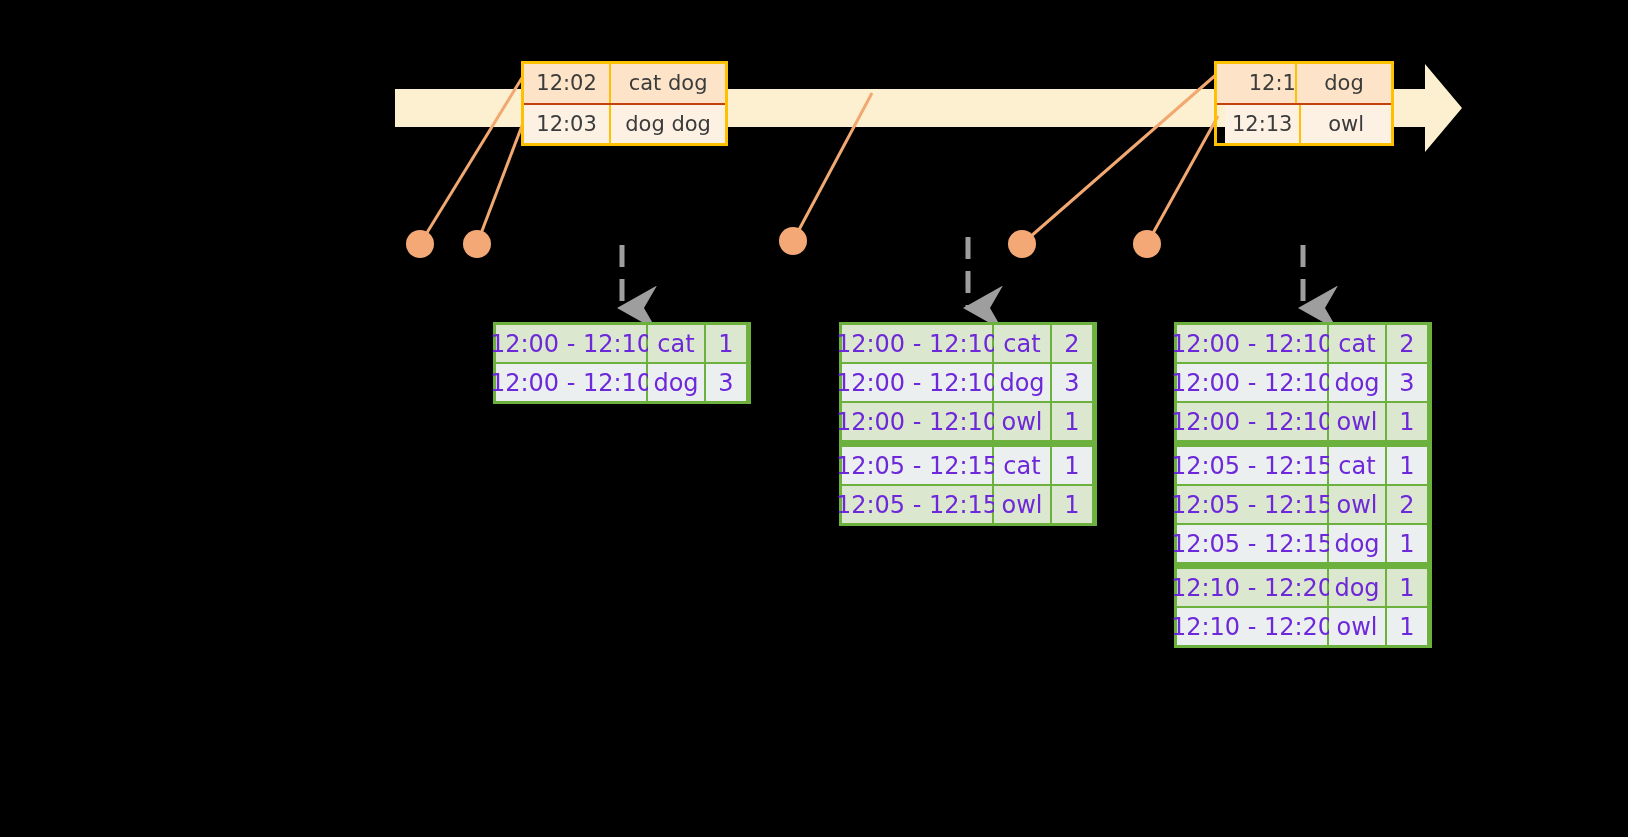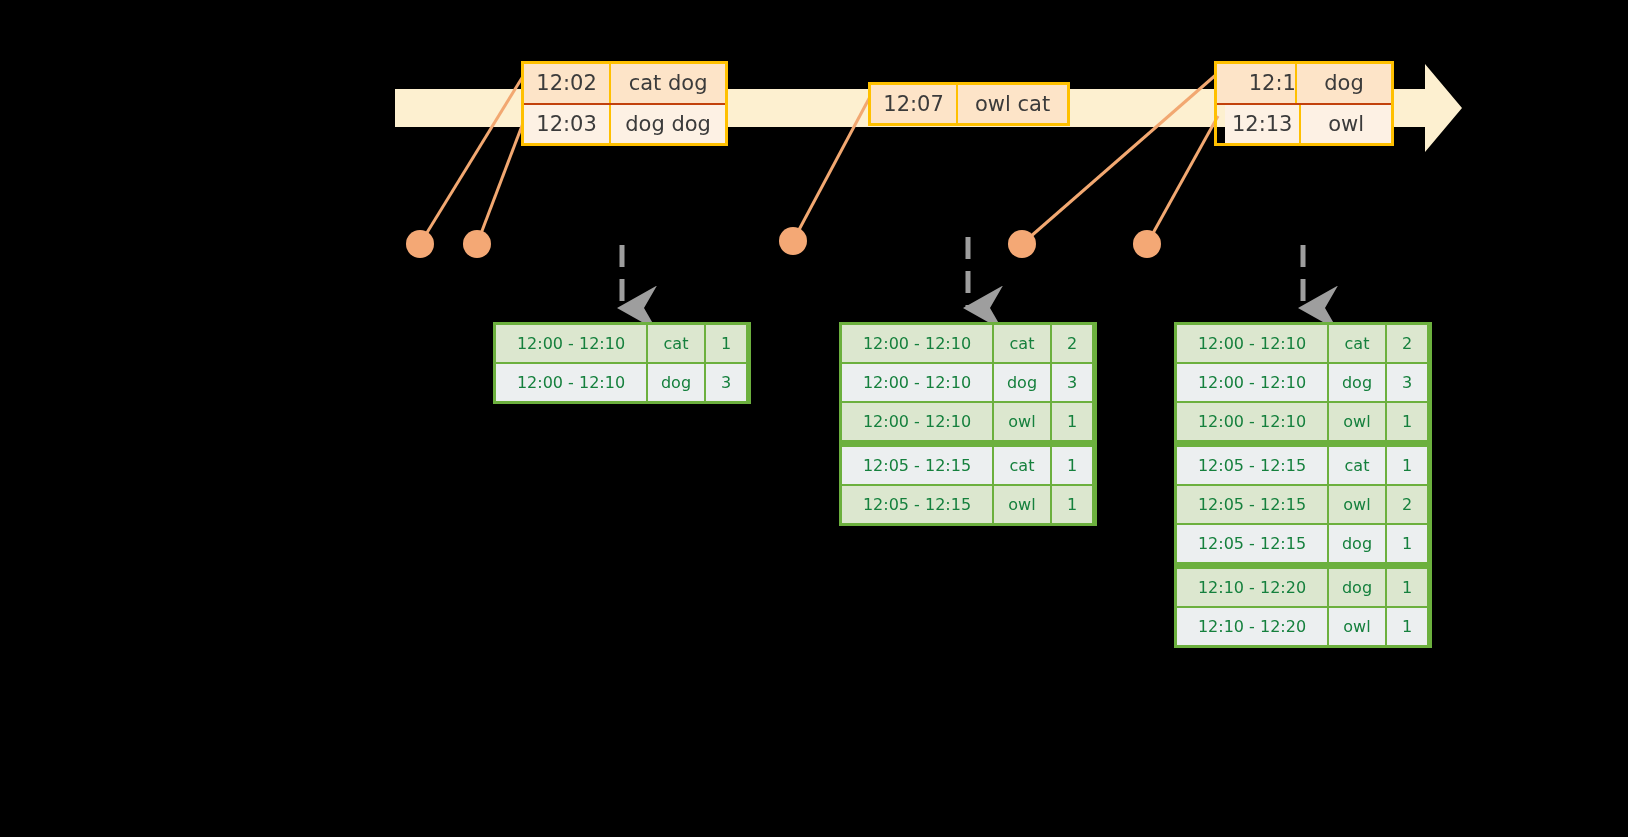--- a/index.html
+++ b/index.html
@@ -19,21 +19,21 @@
          font-size:21px;color:#3b3b3b;white-space:nowrap;}
   .ev-td.time{border-right:2px solid #ffc000;}
   .shadeA{background:#fde4c8;}
   .shadeB{background:#fdf1e4;}
 
   
   .gtbl{position:absolute;box-sizing:border-box;background:#6cb03e;
         border:3px solid #6cb03e;display:flex;flex-direction:column;gap:2px;}
   .grow{display:flex;gap:2px;height:37px;}
   .gcell{box-sizing:border-box;display:flex;align-items:center;justify-content:center;
-         font-size:16px;color:#15803d;white-space:nowrap;}
+         font-size:24px;color:#6d28d9;white-space:nowrap;}
   .gcell.rng{flex:0 0 auto;}
   .gcell.word{flex:0 0 auto;}
   .gcell.cnt{flex:0 0 auto;}
   .gA{background:#dce7cf;}
   .gB{background:#eceff0;}
   .gsep{height:3px;background:#6cb03e;}
 
   .dash-svg{position:absolute;left:0;top:0;width:1628px;height:837px;pointer-events:none;}
 </style>
 </head>
@@ -66,26 +66,20 @@
     <div class="ev-tr">
       <div class="ev-td time shadeA" style="width:88px;">12:02</div>
       <div class="ev-td shadeA" style="width:115px;">cat dog</div>
     </div>
     <div class="ev-tr">
       <div class="ev-td time shadeB" style="width:88px;">12:03</div>
       <div class="ev-td shadeB" style="width:115px;">dog dog</div>
     </div>
   </div>
 
-  <div class="ev-tbl" style="left:868px;top:82px;width:202px;height:44px;">
-    <div class="ev-tr">
-      <div class="ev-td time shadeA" style="width:88px;">12:07</div>
-      <div class="ev-td shadeA" style="width:110px;">owl cat</div>
-    </div>
-  </div>
 
   <div class="ev-tbl" style="left:1214px;top:61px;width:180px;height:85px;">
     <div class="ev-tr">
       <div class="ev-td time shadeA" style="width:80px;padding-left:46px;">12:11</div>
       <div class="ev-td shadeA" style="width:94px;">dog</div>
     </div>
     <div class="ev-tr">
       <div class="ev-td time shadeB" style="width:80px;margin-left:8px;">12:13</div>
       <div class="ev-td shadeB" style="width:94px;">owl</div>
     </div>

